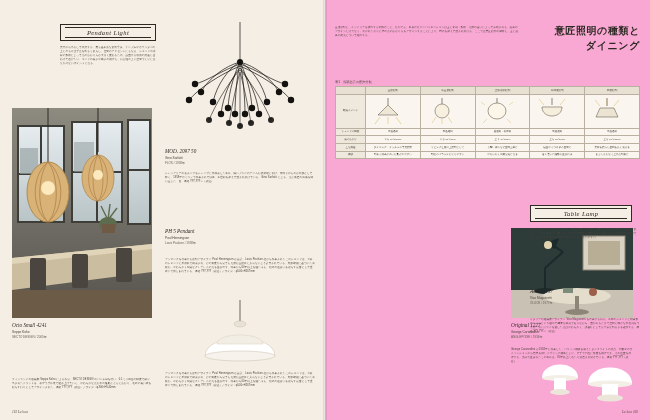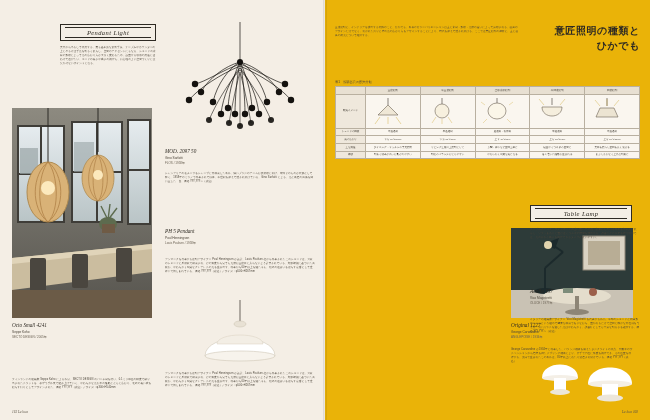--- a/index.html
+++ b/index.html
@@ -14,21 +14,21 @@
     width:650px;height:420px;
     background:#f2ece3;
     box-sizing:border-box;
   }
   .page{
     position:absolute;top:0;height:420px;width:325px;
     background:#f4eee5;
     box-sizing:border-box;
   }
   .page.left{left:0;}
-  .page.right{left:325px;background:#eab308;}
+  .page.right{left:325px;background:#f9a8d4;}
   .gutter{
     position:absolute;left:323px;top:0;width:4px;height:420px;
     background:linear-gradient(to right,rgba(0,0,0,0.10),rgba(0,0,0,0.02),rgba(0,0,0,0.10));
   }
 
   
   .tiny{font-size:2.6px;line-height:1.55;color:#4a4338;}
   .jp{letter-spacing:0.1px;}
   .caption-name{font-size:5.2px;font-style:italic;color:#2e2a23;font-family:"Liberation Serif",serif;}
   .caption-sub{font-size:3.2px;color:#4a4338;margin-top:1.5px;}
@@ -302,21 +302,21 @@
 
     <div class="folio" id="folio-left">163  La luce</div>
   </div>
 
   <div class="page right">
 
     <div id="right-intro" class="tiny jp">直接照明と、インテリアを演出する装飾のこと。ひかでも、名称やカラーバリエーションは主に素材・形状・光源の違いによって分類される。器具のデザインだけでなく、焼かれた灯りと壁の光の広がり方をデザインすることにより、時代を超えて愛され続ける。ここでは意匠照明の種類と、主に器具の配光について紹介する。</div>
 
     <div id="right-title">
       <div>意匠照明の種類と</div>
-      <div>ひかでも</div>
+      <div>ダイニング</div>
     </div>
 
     <div id="table-label">表1　照明器具の配光分類</div>
 
     <table id="matrix">
       <thead>
         <tr>
           <th></th>
           <th>直接照明</th>
           <th>半直接照明</th>

